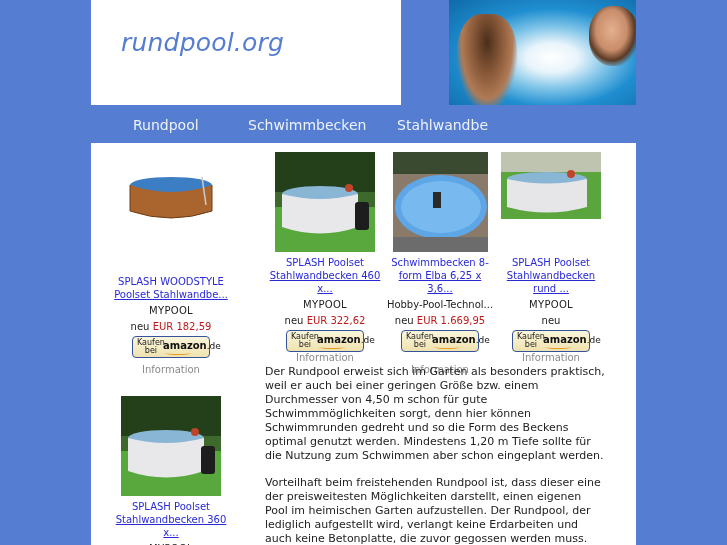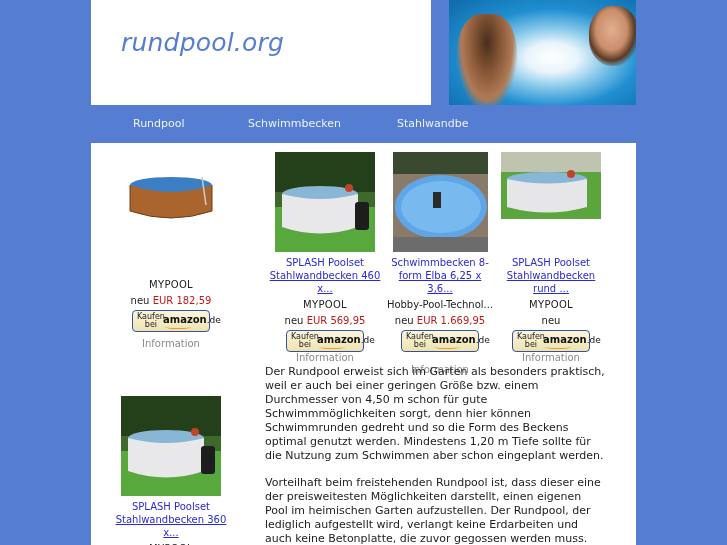--- a/index.html
+++ b/index.html
@@ -3,21 +3,21 @@
 <meta charset="utf-8">
 <style>
   html, body { margin:0; padding:0; }
   body {
     width:727px; height:545px; overflow:hidden;
     background:#557dd1;
     font-family:"DejaVu Sans", sans-serif;
     position:relative;
   }
   .header {
-    position:absolute; left:91px; top:0; width:340px; height:105px;
+    position:absolute; left:91px; top:0; width:310px; height:105px;
     background:#ffffff;
   }
   .logo {
     position:absolute; left:30px; top:28px;
     font-size:25px; font-style:italic; color:#557dd1;
     font-family:"DejaVu Sans", sans-serif; letter-spacing:0.2px;
   }
   .hero {
     position:absolute; left:449px; top:0; width:187px; height:105px;
     background: radial-gradient(ellipse at 55% 55%, #ffffff 0%, #e8f4fb 18%, #7fc4e8 38%, #1f8ed0 60%, #0f6aa8 100%);
@@ -31,21 +31,21 @@
   .hero .person2 {
     position:absolute; left:140px; top:6px; width:50px; height:60px;
     background:radial-gradient(ellipse at 45% 40%, #e3b08e 0%, #c98d6b 40%, #5a3a25 60%, transparent 75%);
     border-radius:45%;
   }
   .nav {
     position:absolute; left:91px; top:105px; width:545px; height:38px;
     background:#557dd1;
   }
   .nav a {
-    position:absolute; top:12px; font-size:11px; color:#eef2fb; text-decoration:none;
+    position:absolute; top:12px; font-size:14px; color:#eef2fb; text-decoration:none;
   }
   .content {
     position:absolute; left:91px; top:143px; width:545px; height:402px;
     background:#ffffff;
   }
   .product { position:absolute; text-align:center; font-size:10px; }
   .product .thumb { margin:0 auto; display:block; }
   .product .title { color:#2929d8; line-height:13px; }
   .product .title u { color:#2929d8; }
   .product .maker { color:#222; margin-top:3px; line-height:13px; letter-spacing:0.3px; }
@@ -88,20 +88,24 @@
 <div class="content">
 
   <div class="product" style="left:20px; top:28px; width:120px;">
     <svg class="thumb" width="86" height="56" viewBox="0 0 86 56">
       <ellipse cx="43" cy="14" rx="41" ry="8" fill="#3c7ec4"></ellipse>
       <path d="M2 14 L2 40 Q43 54 84 40 L84 14 Q43 28 2 14Z" fill="#a9652d"></path>
       <path d="M2 14 L2 40 Q43 54 84 40 L84 14" fill="none" stroke="#6f3c16" stroke-width="1"></path>
       <line x1="74" y1="6" x2="78" y2="34" stroke="#ccc" stroke-width="1.5"></line>
     </svg>
     <div style="height:48px"></div>
+    <div class="title">
+      <div>SPLASH WOODSTYLE</div>
+      <u>Poolset Stahlwandbe...</u>
+    </div>
     <div class="maker">MYPOOL</div>
     <div class="price"><b style="font-weight:normal">neu</b> <span>EUR 182,59</span></div>
     <div class="buy">
       <span class="k"><span>Kaufen</span><br><span>bei</span></span>
       <span class="a"><span>amazon</span><i>.de</i></span>
       <span class="smile"></span>
     </div>
     <div class="info">Information</div>
   </div>
 
@@ -113,21 +117,21 @@
       <ellipse cx="45" cy="42" rx="38" ry="8" fill="#8ab6d6"></ellipse>
       <path d="M7 42 L7 75 Q45 88 83 75 L83 42 Q45 52 7 42Z" fill="#e8e8ea"></path>
       <rect x="80" y="50" width="14" height="28" rx="3" fill="#1d1d1d"></rect>
       <circle cx="74" cy="36" r="4" fill="#c0442a"></circle>
     </svg>
     <div class="title" style="margin-top:4px">
       <div>SPLASH Poolset</div>
       <u>Stahlwandbecken 460 x...</u>
     </div>
     <div class="maker">MYPOOL</div>
-    <div class="price"><b style="font-weight:normal">neu</b> <span>EUR 569,95</span></div>
+    <div class="price"><b style="font-weight:normal">neu</b> <span>EUR 322,62</span></div>
     <div class="buy">
       <span class="k"><span>Kaufen</span><br><span>bei</span></span>
       <span class="a"><span>amazon</span><i>.de</i></span>
       <span class="smile"></span>
     </div>
     <div class="info" style="margin-top:-2px">Information</div>
   </div>
 
   <div class="product" style="left:294px; top:9px; width:110px;">
     <svg class="thumb" width="95" height="100" viewBox="0 0 95 100">

